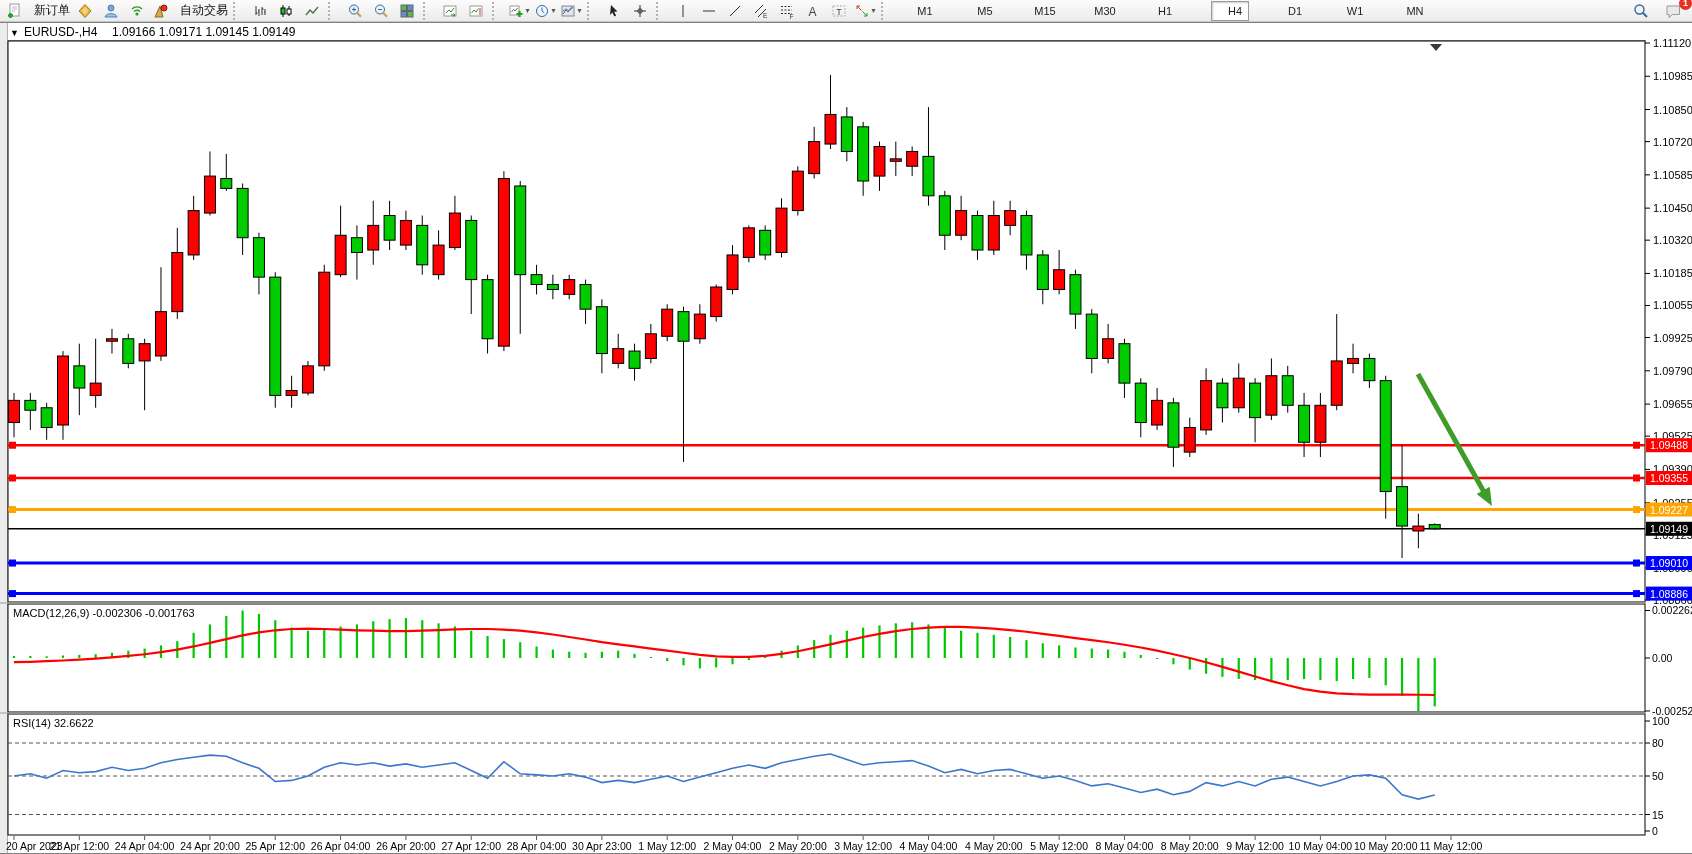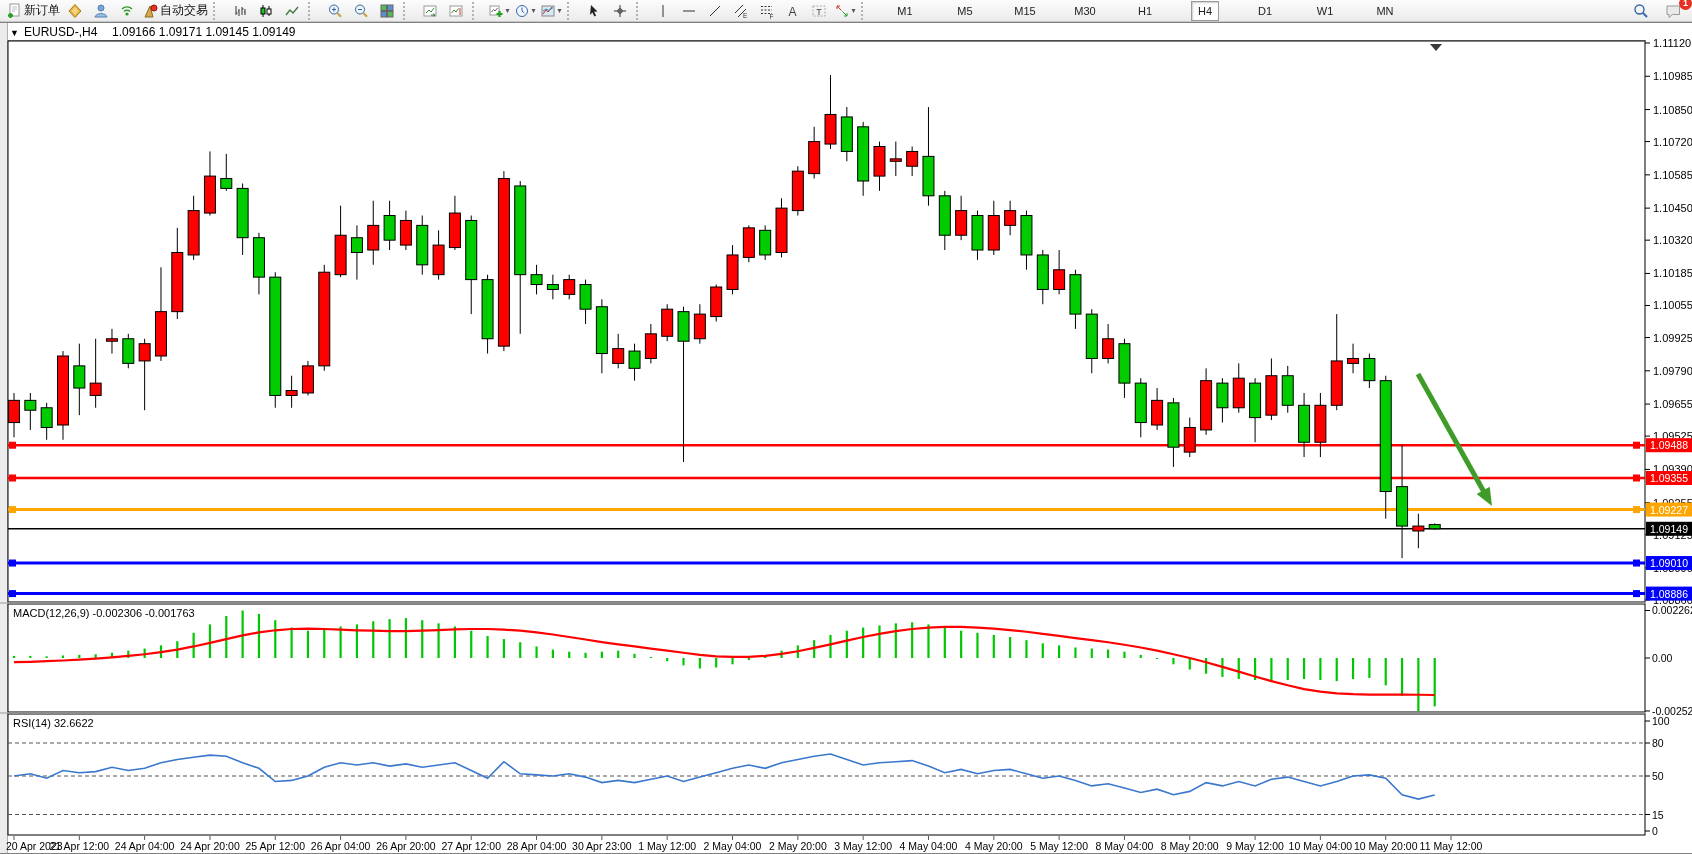--- a/index.html
+++ b/index.html
@@ -5,26 +5,26 @@
   html,body{margin:0;padding:0;background:#fff;width:1692px;height:854px;overflow:hidden;
     font-family:"Liberation Sans",sans-serif;}
   #stage{position:relative;width:1692px;height:854px;}
   
   #toolbar{position:absolute;top:0;left:0;width:1692px;height:22px;z-index:2;
     background:linear-gradient(#fcfcfc,#ebebeb);border-bottom:1px solid #c6c6c6;
     display:flex;align-items:center;box-sizing:border-box;padding:0 4px;}
   .tbtn{display:inline-flex;align-items:center;justify-content:center;height:20px;min-width:22px;
     padding:0 2px;margin:0;cursor:default;}
   .tbtn svg{display:block;}
-  .tbtn .lbl{font-size:12px;color:#111;margin-left:2px;white-space:nowrap;}
+  .tbtn .lbl{font-size:12px;color:#111;margin-left:12px;white-space:nowrap;}
   .caret{font-size:8px;color:#555;margin-left:1px;}
   .sep{width:7px;height:18px;border-left:2px dotted #b3b3b3;margin:0 5px 0 3px;}
   .tfbtn{display:inline-flex;align-items:center;justify-content:center;height:18px;min-width:26px;
     font-size:11px;color:#222;border:1px solid transparent;margin:16px;}
-  .tfbtn.active{background:#fff;border:1px solid #9a9a9a;box-shadow:inset 1px 1px 2px #ccc;}
+  .tfbtn.active{background:#fff;border:1px solid #9a9a9a;box-shadow:inset 1px 1px 2px #ccc;padding-left:10px;}
   #right-icons{margin-left:auto;display:flex;align-items:center;gap:6px;padding-right:2px;}
   .chat-wrap{position:relative;}
   .badge{position:absolute;top:-4px;right:-6px;background:#e53022;color:#fff;font-size:9px;
     border-radius:8px;min-width:13px;height:13px;line-height:13px;text-align:center;font-weight:bold;}
   
   #chart-svg{position:absolute;top:0;left:0;z-index:1;}
   #chart-svg text{font-family:"Liberation Sans",sans-serif;}
 </style>
 </head>
 <body>

